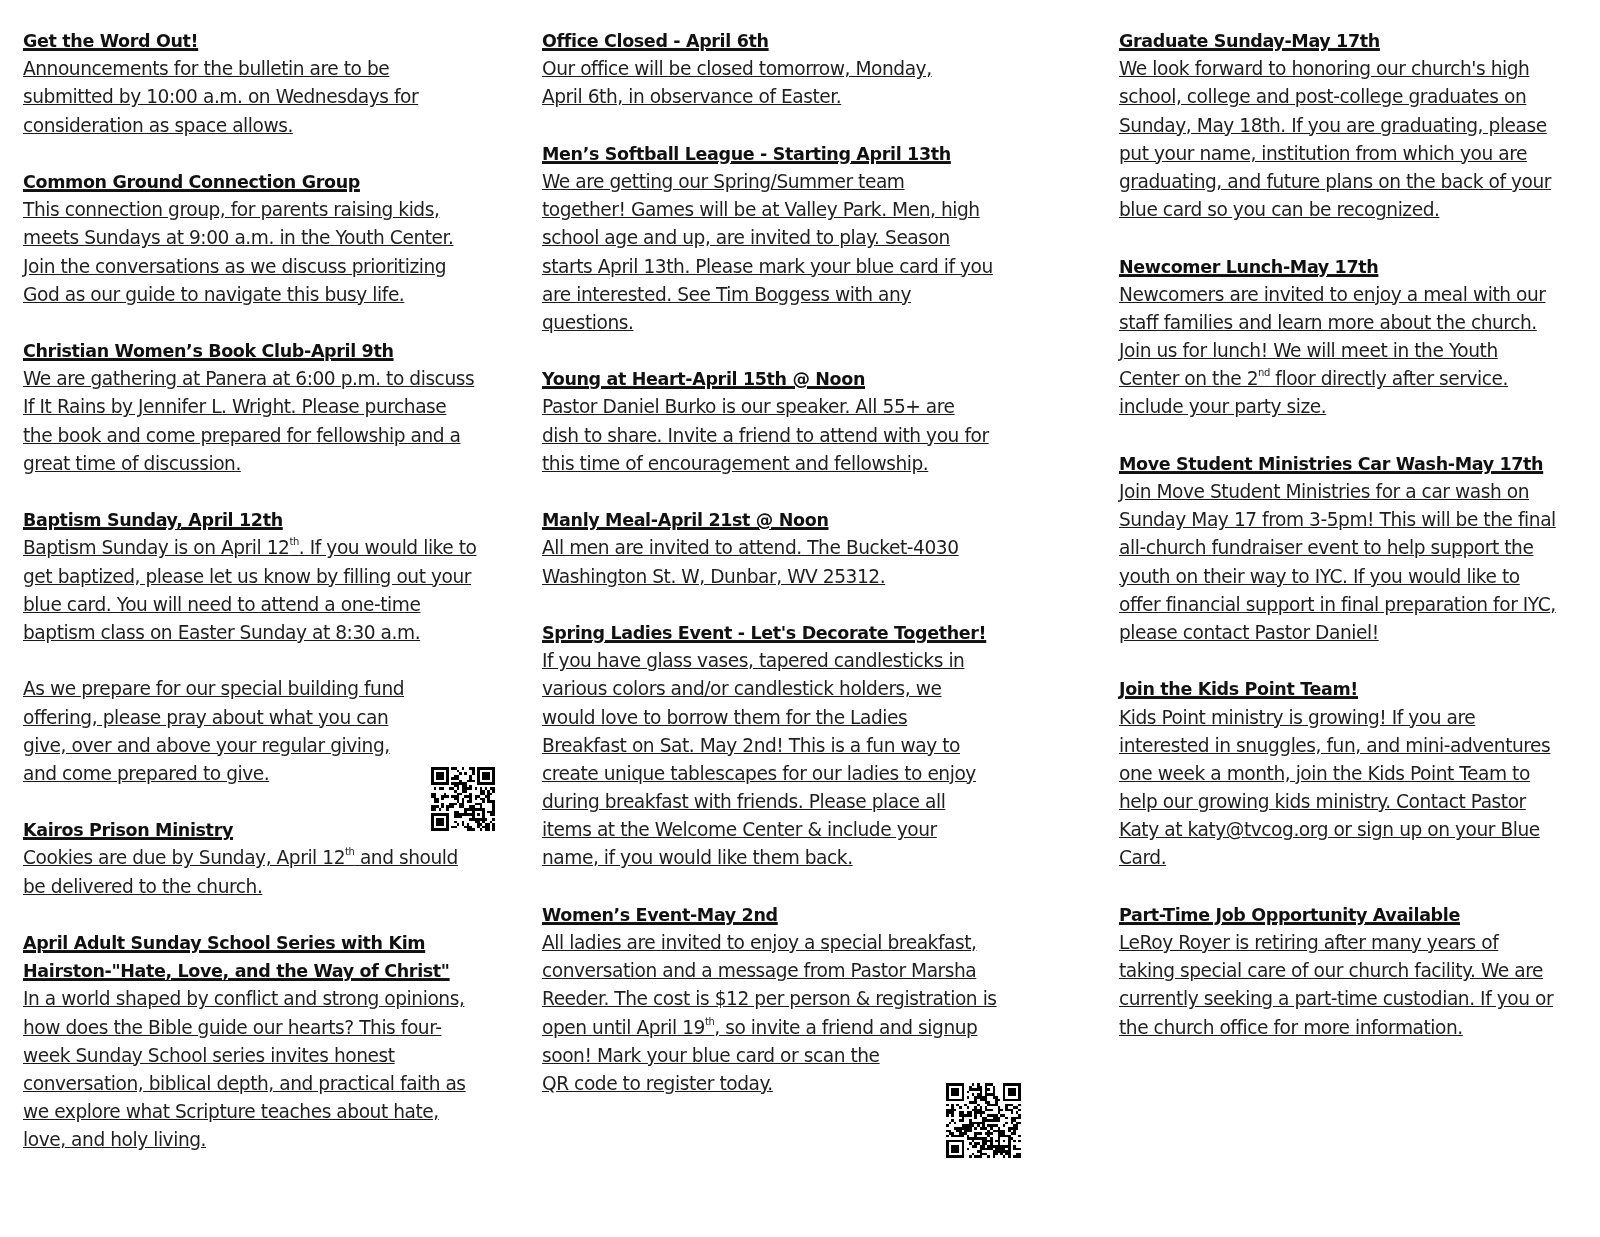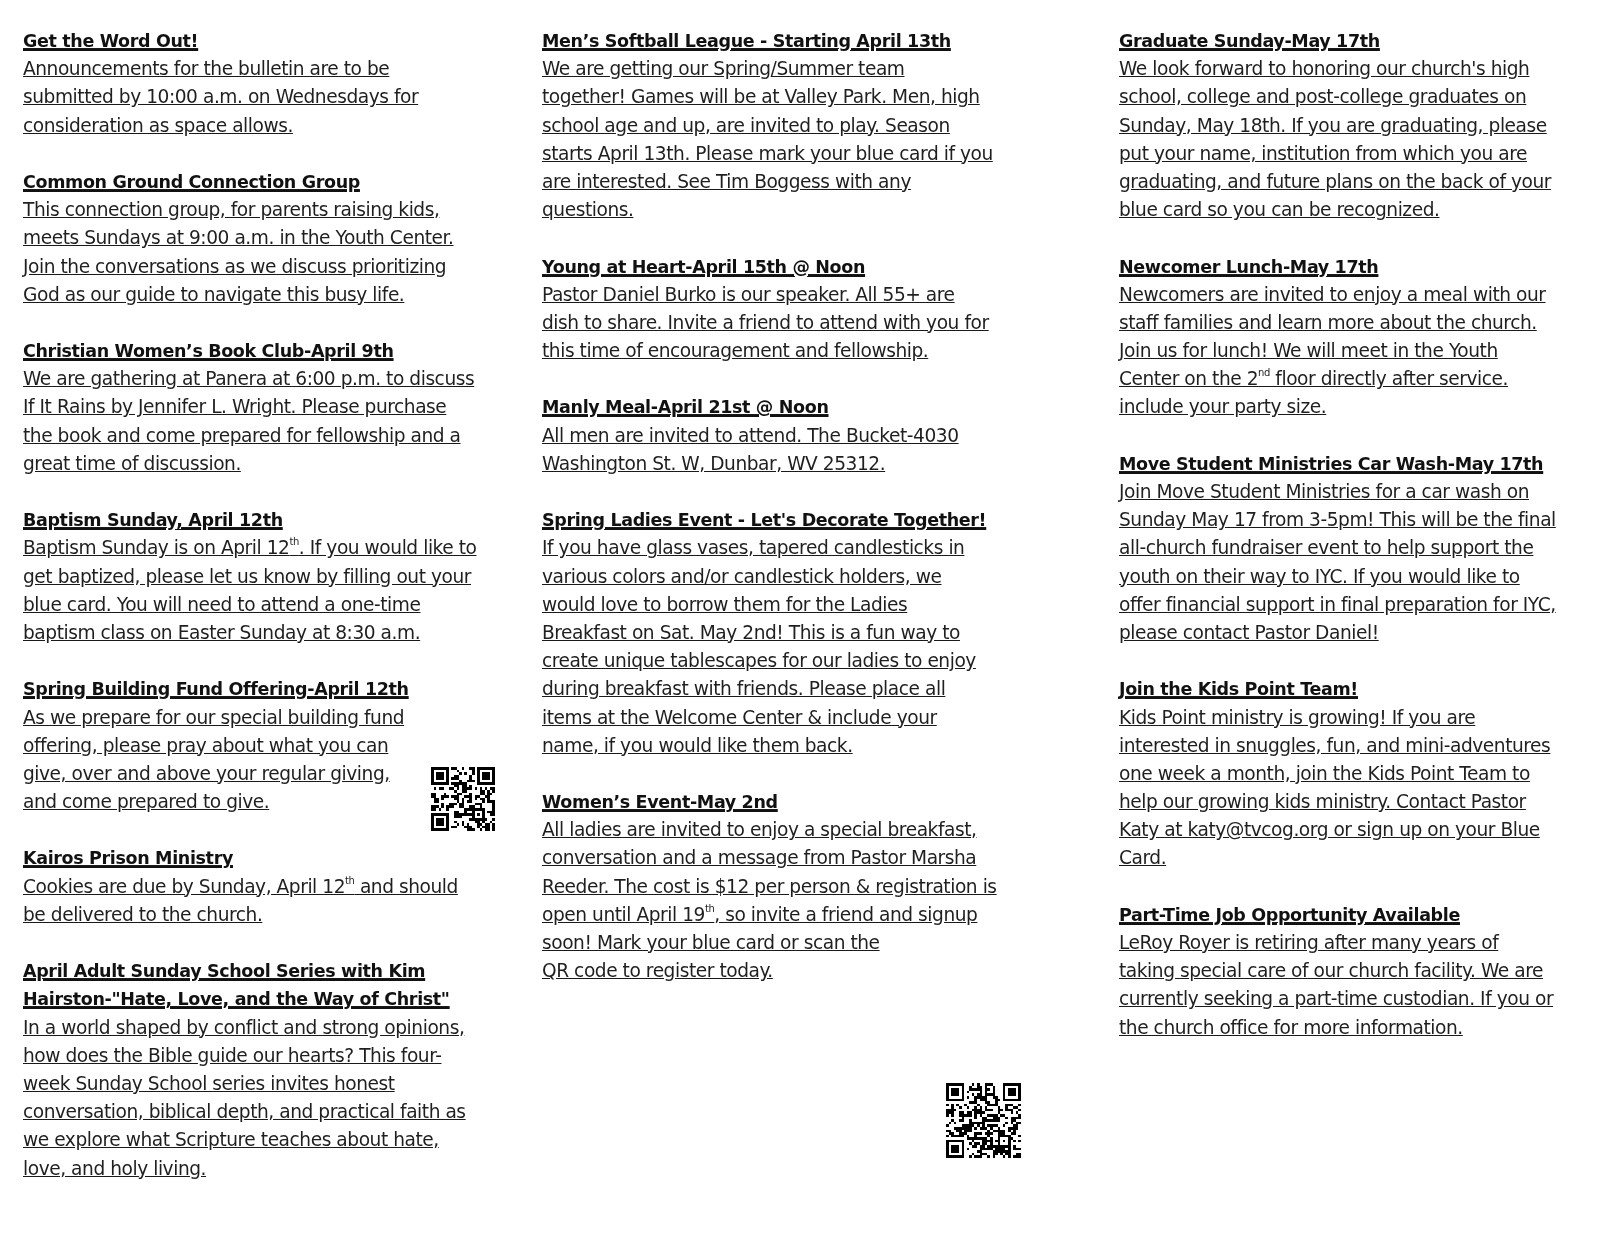--- a/index.html
+++ b/index.html
@@ -101,23 +101,20 @@
         <span class="line">Baptism Sunday, April 12th</span>
       </div>
       <div class="body">
         <span class="line"><span>Baptism Sunday is on April 12</span><sup>th</sup><span>. If you would like to</span></span>
         <span class="line">get baptized, please let us know by filling out your</span>
         <span class="line">blue card. You will need to attend a one-time</span>
         <span class="line">baptism class on Easter Sunday at 8:30 a.m.</span>
       </div>
     </div>
     <div class="item">
-      <div class="heading">
-        <span class="line">Spring Building Fund Offering-April 12th</span>
-      </div>
       <div class="body">
         <span class="line">As we prepare for our special building fund</span>
         <span class="line">offering, please pray about what you can</span>
         <span class="line">give, over and above your regular giving,</span>
         <span class="line">and come prepared to give.</span>
       </div>
     </div>
     <div class="item">
       <div class="heading">
         <span class="line">Kairos Prison Ministry</span>
@@ -136,20 +133,29 @@
         <span class="line">In a world shaped by conflict and strong opinions,</span>
         <span class="line">how does the Bible guide our hearts? This four-</span>
         <span class="line">week Sunday School series invites honest</span>
         <span class="line">conversation, biblical depth, and practical faith as</span>
         <span class="line">we explore what Scripture teaches about hate,</span>
         <span class="line">love, and holy living.</span>
       </div>
     </div>
   </div>
 <div class="col" id="col-1">
+    <div class="item">
+      <div class="heading">
+        <span class="line">Office Closed - April 6th</span>
+      </div>
+      <div class="body">
+        <span class="line">Our office will be closed tomorrow, Monday,</span>
+        <span class="line">April 6th, in observance of Easter.</span>
+      </div>
+    </div>
     <div class="item">
       <div class="heading">
         <span class="line">Men’s Softball League - Starting April 13th</span>
       </div>
       <div class="body">
         <span class="line">We are getting our Spring/Summer team</span>
         <span class="line">together! Games will be at Valley Park. Men, high</span>
         <span class="line">school age and up, are invited to play. Season</span>
         <span class="line">starts April 13th. Please mark your blue card if you</span>
         <span class="line">are interested. See Tim Boggess with any</span>

